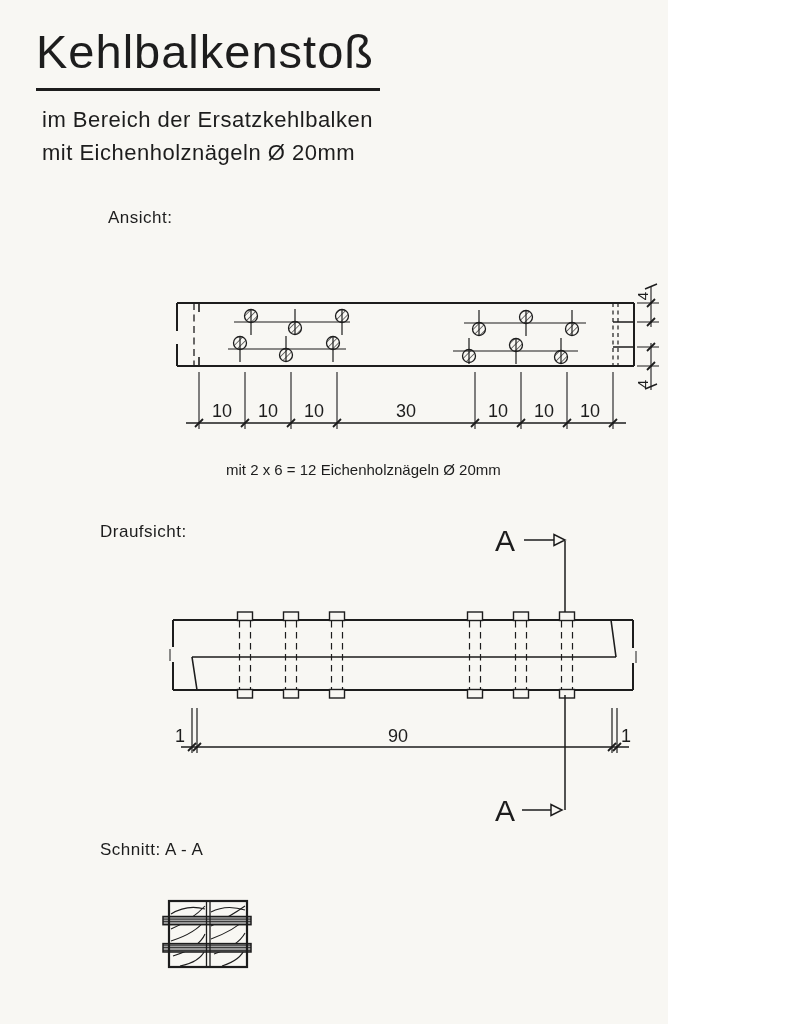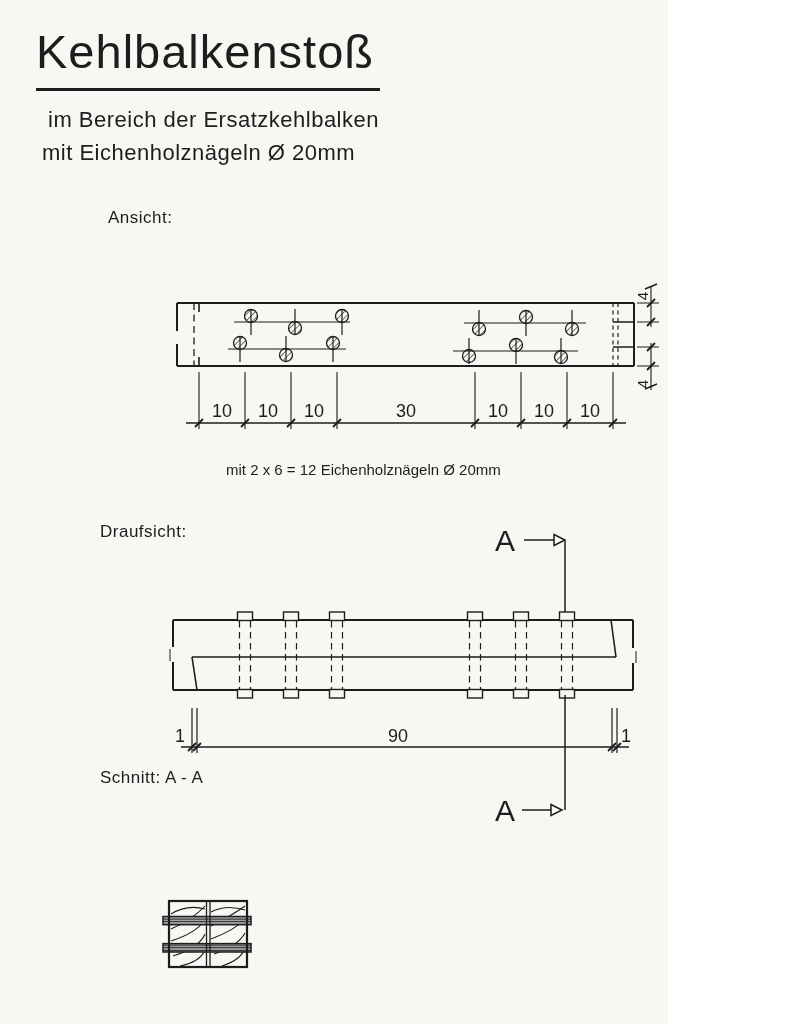--- a/index.html
+++ b/index.html
@@ -38,27 +38,27 @@
   .atxt{font-size:30px;text-anchor:middle;}
 </style>
 </head>
 <body>
 
 <div class="page">
 
   <div class="abs" style="left:36px;top:24px;">
     <span class="title txt">Kehlbalkenstoß</span>
   </div>
-  <div class="abs txt subtitle" style="left:48px;top:107px;">im Bereich der Ersatzkehlbalken</div>
+  <div class="abs txt subtitle" style="left:42px;top:107px;">im Bereich der Ersatzkehlbalken</div>
   <div class="abs txt subtitle" style="left:42px;top:140px;text-align:right;">mit Eichenholznägeln Ø 20mm</div>
 
   <div class="abs txt viewlabel" style="left:108px;top:208px;">Ansicht:</div>
   <div class="abs txt note" style="left:226px;top:461px;">mit 2 x 6 = 12 Eichenholznägeln Ø 20mm</div>
   <div class="abs txt viewlabel" style="left:100px;top:522px;text-align:center;">Draufsicht:</div>
-  <div class="abs txt viewlabel" style="left:100px;top:768px;">Schnitt: A - A</div>
+  <div class="abs txt viewlabel" style="left:100px;top:840px;">Schnitt: A - A</div>
 
   <svg width="804" height="1024" viewBox="0 0 804 1024">
     <defs>
       <pattern id="hatch45" width="4.5" height="4.5" patternUnits="userSpaceOnUse" patternTransform="rotate(45)">
         <line x1="0" y1="0" x2="0" y2="4.5" class="hatchln"></line>
       </pattern>
       <pattern id="hatchH" width="6" height="2.6" patternUnits="userSpaceOnUse">
         <rect width="6" height="2.6" class="barbase"></rect>
         <line x1="0" y1="1.3" x2="6" y2="1.3" class="hatchln"></line>
       </pattern>

